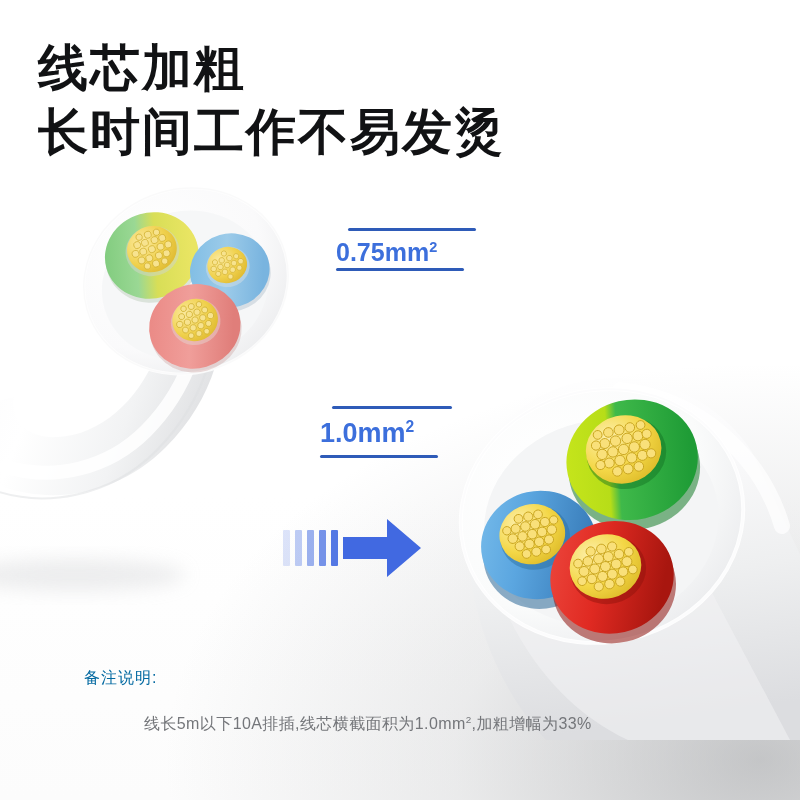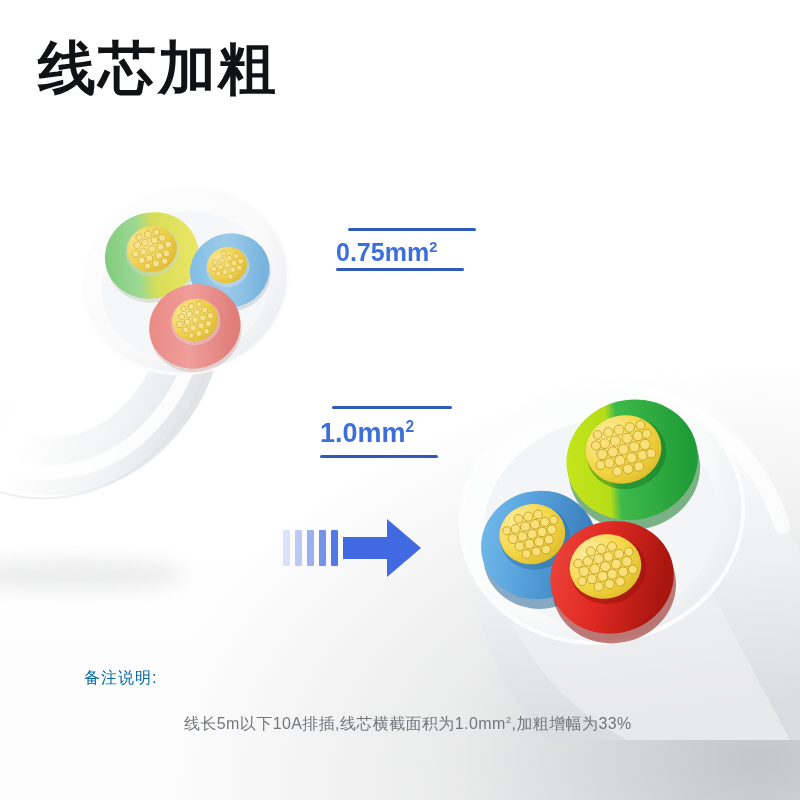--- a/index.html
+++ b/index.html
@@ -15,21 +15,21 @@
   .bg-sheen{
     position:absolute;left:0;top:0;width:800px;height:800px;
     background:
       radial-gradient(120% 80% at 95% 95%, rgba(150,152,155,.55) 0%, rgba(170,172,175,.22) 32%, rgba(255,255,255,0) 62%),
       linear-gradient(180deg,#ffffff 0%,#ffffff 62%,#fcfcfc 100%);
   }
 
   
   .title-wrap{position:absolute;left:38px;top:36px;z-index:40;}
   .title-line{
-    font-size:58px;font-weight:700;color:#111214;letter-spacing:2px;
+    font-size:50px;font-weight:700;color:#111214;letter-spacing:2px;
     line-height:64px;white-space:nowrap;
   }
 
   
   .thin-cable{position:absolute;left:-30px;top:185px;width:420px;height:420px;z-index:10;}
 
   
   .thick-cable{position:absolute;left:370px;top:320px;width:470px;height:420px;z-index:10;}
 
   
@@ -50,21 +50,21 @@
   #callout-10 .txt{font-size:27px;margin:10px 0 8px 0;}
   #callout-10 .rule.bottom{width:118px;margin-left:0px;}
 
   
   .arrow-wrap{position:absolute;left:283px;top:519px;z-index:55;display:flex;align-items:center;}
   .bar{width:7px;height:36px;background:#4169E1;margin-right:5px;border-radius:1px;}
 
   
   .note{position:absolute;left:84px;top:668px;z-index:70;}
   .note-title{font-size:16px;color:#0369a1;letter-spacing:1px;}
-  .note-lines{margin-top:16px;margin-left:100px;}
+  .note-lines{margin-top:16px;margin-left:60px;}
   .note-line{font-size:16px;color:#74767a;letter-spacing:.4px;line-height:30px;white-space:nowrap;}
   .note-line sup{font-size:.62em;vertical-align:super;}
 </style>
 </head>
 <body>
 
 <div id="stage">
 
   <div class="bg-sheen"></div>
 
@@ -400,20 +400,21 @@
     <div class="bar" style="opacity:.52"></div>
     <div class="bar" style="opacity:.72"></div>
     <div class="bar" style="opacity:.90"></div>
     <svg width="78" height="58" viewBox="0 0 78 58">
       <path d="M 0 18 L 44 18 L 44 0 L 78 29 L 44 58 L 44 40 L 0 40 Z" fill="#4169E1"></path>
     </svg>
   </div>
 
   <div class="title-wrap">
     <div class="title-line">线芯加粗</div>
+    <div class="title-line">长时间工作不易发烫</div>
   </div>
 
   <div class="note">
     <div class="note-title">备注说明:</div>
     <div class="note-lines">
       <div class="note-line">
         <span>线长5m以下10A排插,线芯横截面积为1.0mm</span><sup>2</sup><span>,加粗增幅为33%</span>
       </div>
     </div>
   </div>

